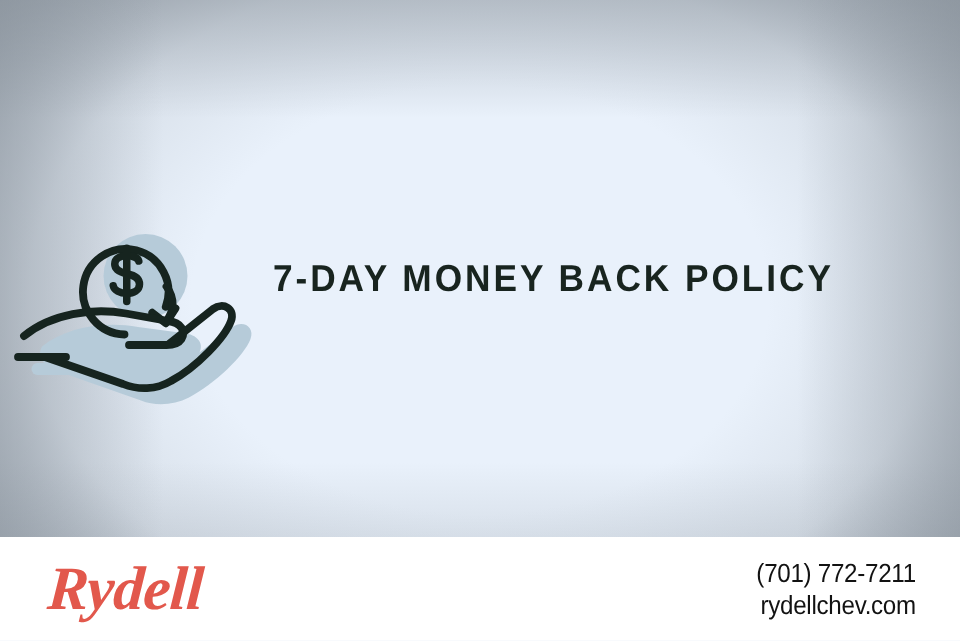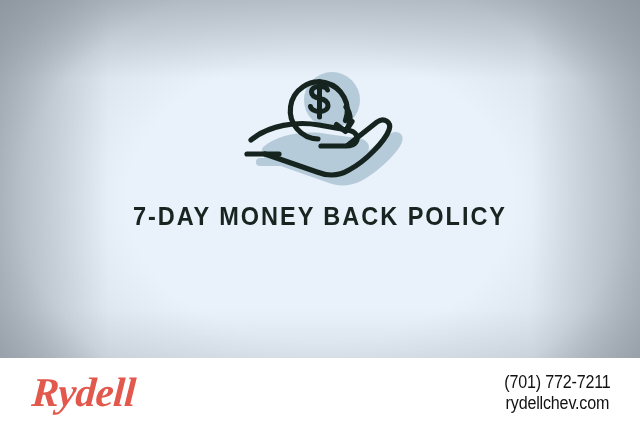--- a/index.html
+++ b/index.html
@@ -60,21 +60,20 @@
     pointer-events: none;
   }
 
   #hero-content {
     position: absolute;
     left: 0;
     top: 0;
     width: 640px;
     height: 358px;
     display: flex;
-    flex-direction: column;
     align-items: center;
   }
 
   
   #icon-wrap {
     margin-top: 72px;
     width: 170px;
     height: 118px;
     position: relative;
   }
@@ -123,21 +122,21 @@
     font-style: italic;
     font-weight: 700;
     font-size: 41px;
     line-height: 1;
     letter-spacing: -0.5px;
     color: #e2584c;
     transform: skewX(-4deg);
   }
   #contact-block {
     margin-right: 29px;
-    text-align: center;
+    text-align: right;
     font-family: "Liberation Sans Narrow", "Liberation Sans", sans-serif;
     color: #121212;
   }
   #contact-phone {
     font-size: 17.5px;
     line-height: 1.18;
     font-weight: 400;
     letter-spacing: -0.2px;
     transform: scaleX(0.92);
     transform-origin: right center;

